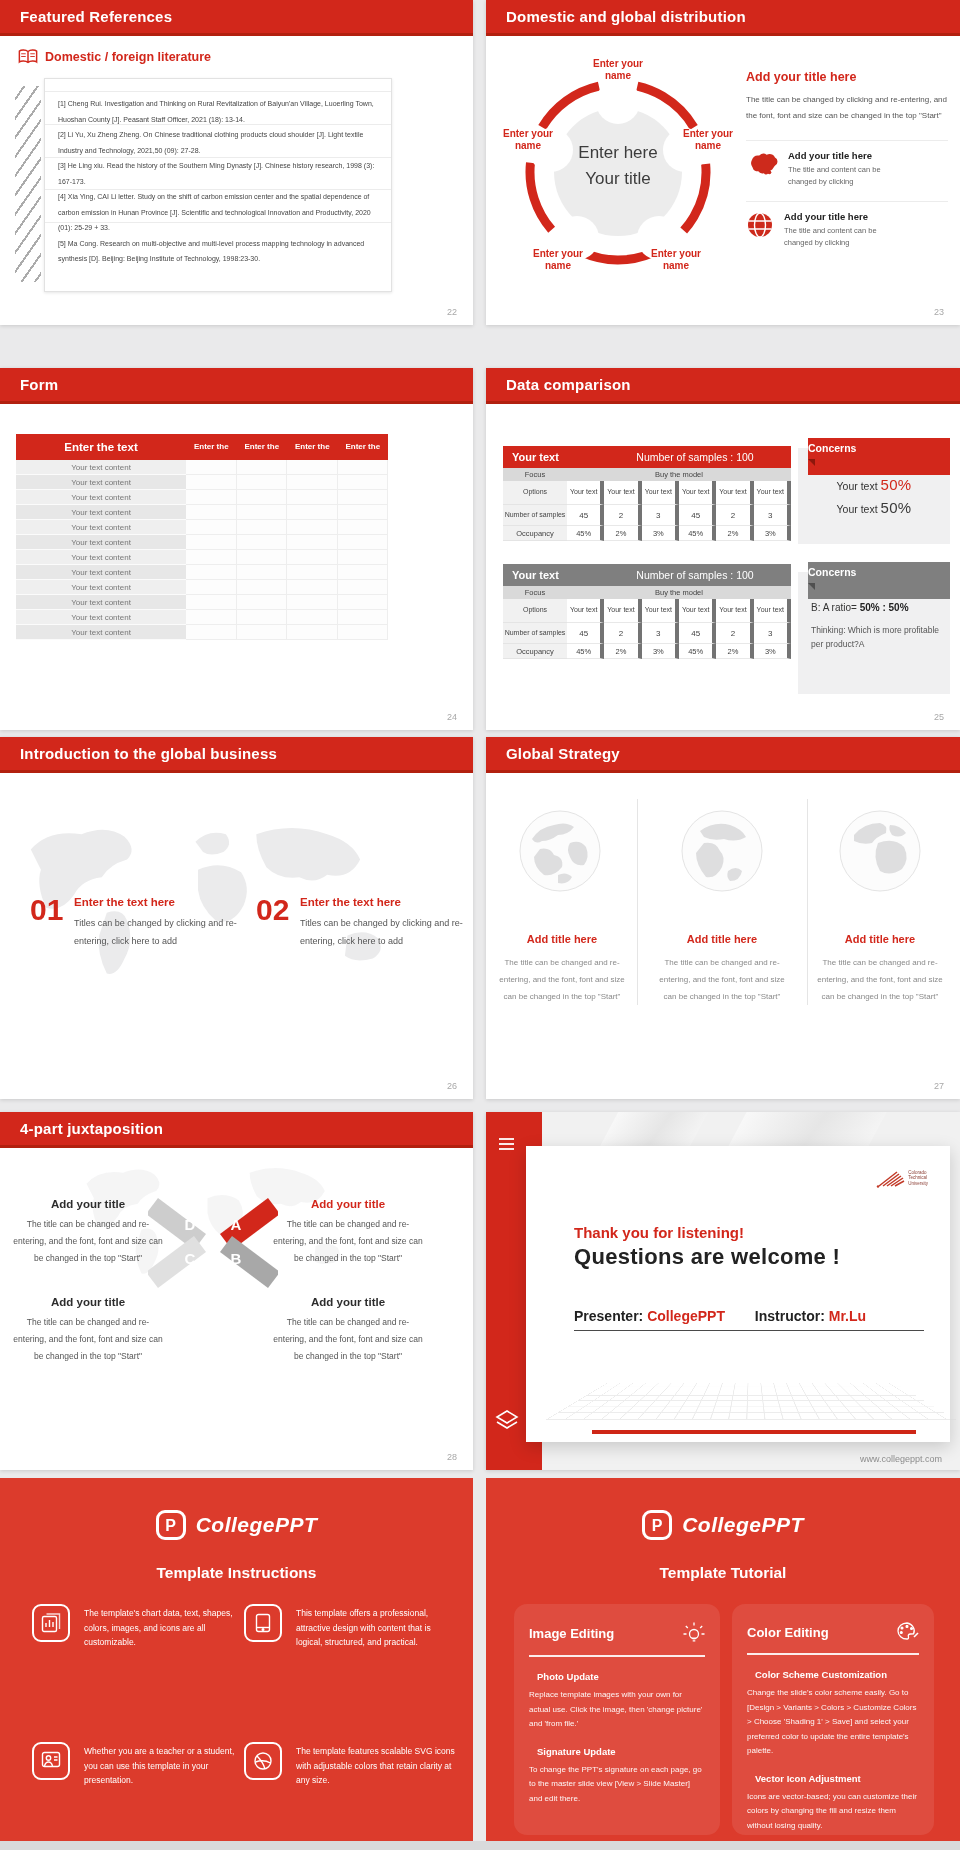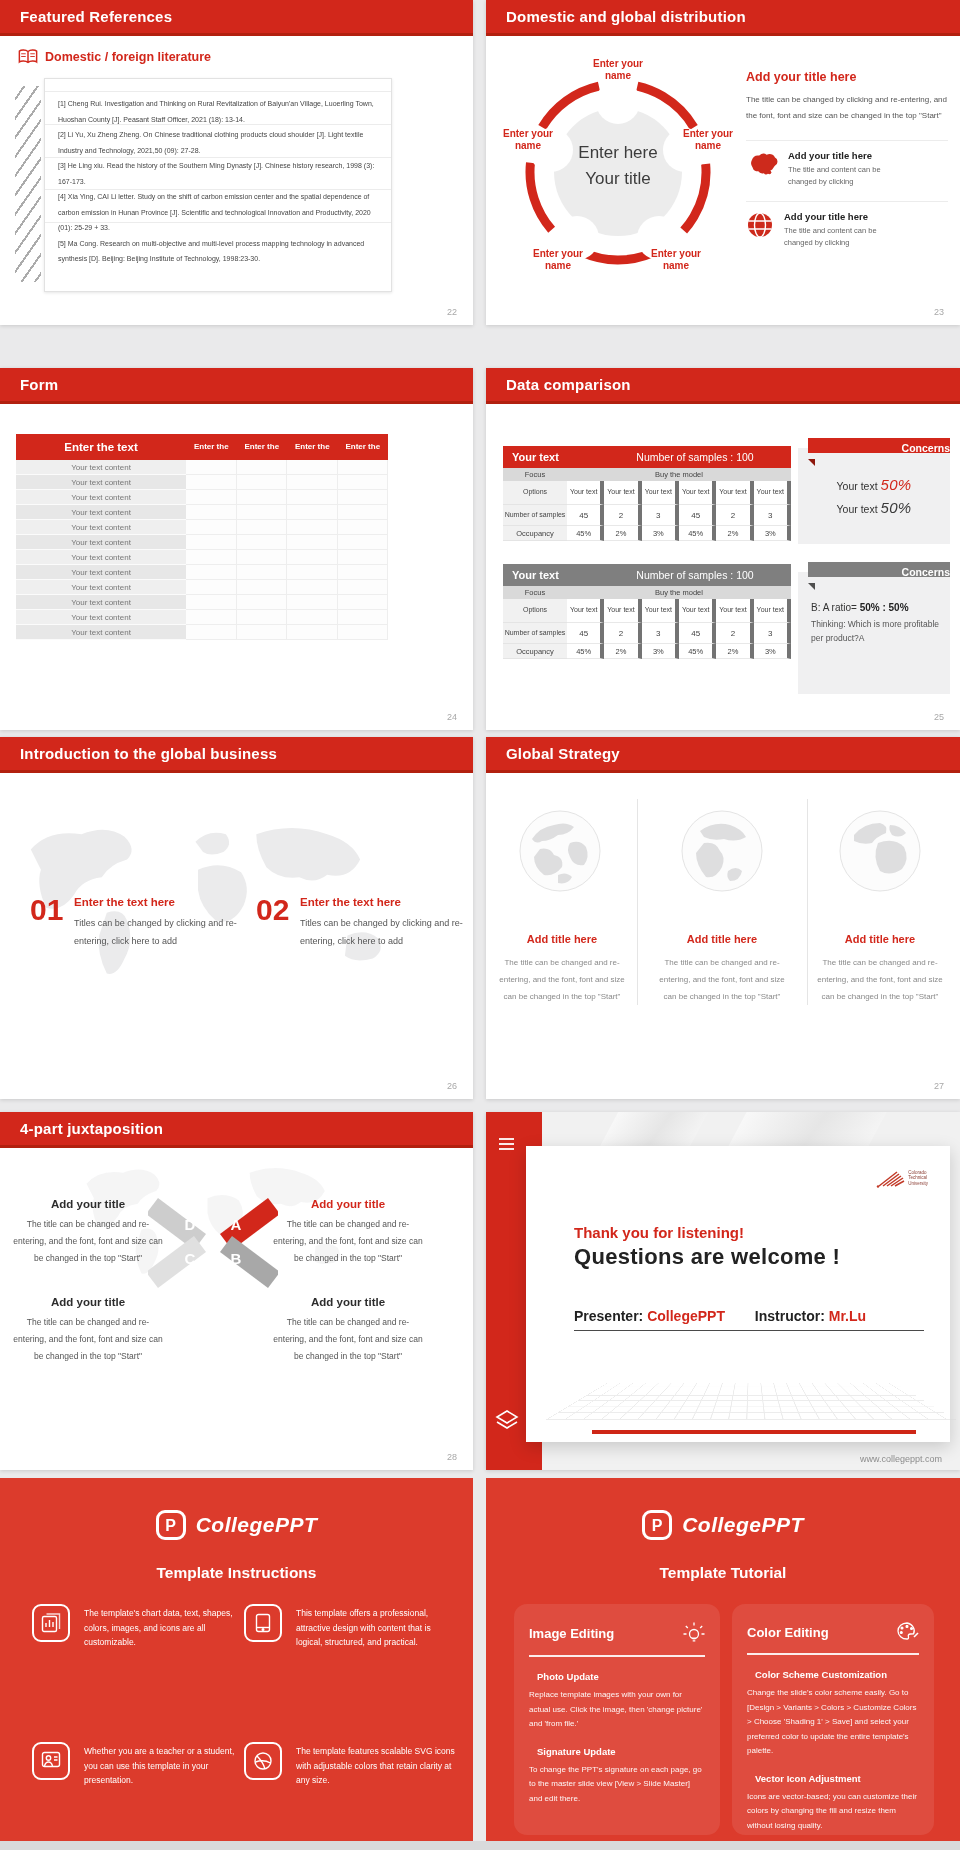--- a/index.html
+++ b/index.html
@@ -70,34 +70,34 @@
              text-align:center; border-bottom:1px solid #e8e8e8; border-right:4px solid #737373; }
   .r-focus { height:13px; background:#d9d9d9; font-size:7.5px; color:#444; }
   .r-focus .fl { width:64px; text-align:center; line-height:13px; }
   .r-focus .fv { flex:1; text-align:center; line-height:13px; }
   .r-opt { height:24px; font-size:7px; line-height:8.5px; }
   .r-sam { height:21px; font-size:8px; }
   .r-sam .l { font-size:7px; line-height:8.5px; }
   .r-occ { height:15px; font-size:7.5px; }
   .concern { position:absolute; left:312px; width:152px; }
   .c-body { position:absolute; left:0; top:10px; right:0; bottom:0; background:#f0f0f1; }
-  .c-ribbon { position:absolute; left:10px; top:0; right:0; height:15px; color:#fff; text-align:right;
+  .c-ribbon { position:absolute; left:10px; top:0; right:0; height:37px; color:#fff; text-align:left;
               font-weight:bold; font-size:10.5px; line-height:21px; }
   .c-ribbon .fold { position:absolute; left:0; top:21px; width:0; height:0;
                     border-top:7px solid #8d170c; border-left:7px solid transparent; }
   .cr-gray { background:#7f7f7f; } .cr-gray .fold { border-top-color:#4f4f4f; }
   .cr-red { background:#d2271b; }
   .c1-lines { position:absolute; left:0; right:0; top:38px; text-align:center; }
   .c1-lines div { margin-bottom:6px; font-size:10.5px; color:#333; }
-  .c1-lines .big { font-size:15px; letter-spacing:.3px;font-style:italic; }
+  .c1-lines .big { font-size:15px; letter-spacing:.3px; }
   .big-dark { color:#3a3a3a; }
   .c2-text { position:absolute; left:13px; right:10px; top:40px; }
   .c2-ratio { font-size:10px; color:#333; }
   .c2-ratio b { color:#222;text-align:right; }
-  .c2-think { margin-top:4px; font-size:8.5px; color:#555; line-height:14px; }
+  .c2-think { margin-top:10px; font-size:8.5px; color:#555; line-height:14px; }
 
   
   #s26 { left:0; top:737px; width:473px; height:362px; }
   .worldmap { position:absolute; pointer-events:none; }
   .num-item { position:absolute; }
   .num-item .num { position:absolute; left:0; top:0; font-size:30px; font-weight:bold; color:#d2271b; }
   .num-item .nt { position:absolute; left:44px; top:3px; font-size:11.5px; font-weight:bold; color:#d2271b; }
   .num-item .nb { position:absolute; left:44px; top:21px; width:168px; font-size:9px; color:#555; line-height:18px; }
 
   

